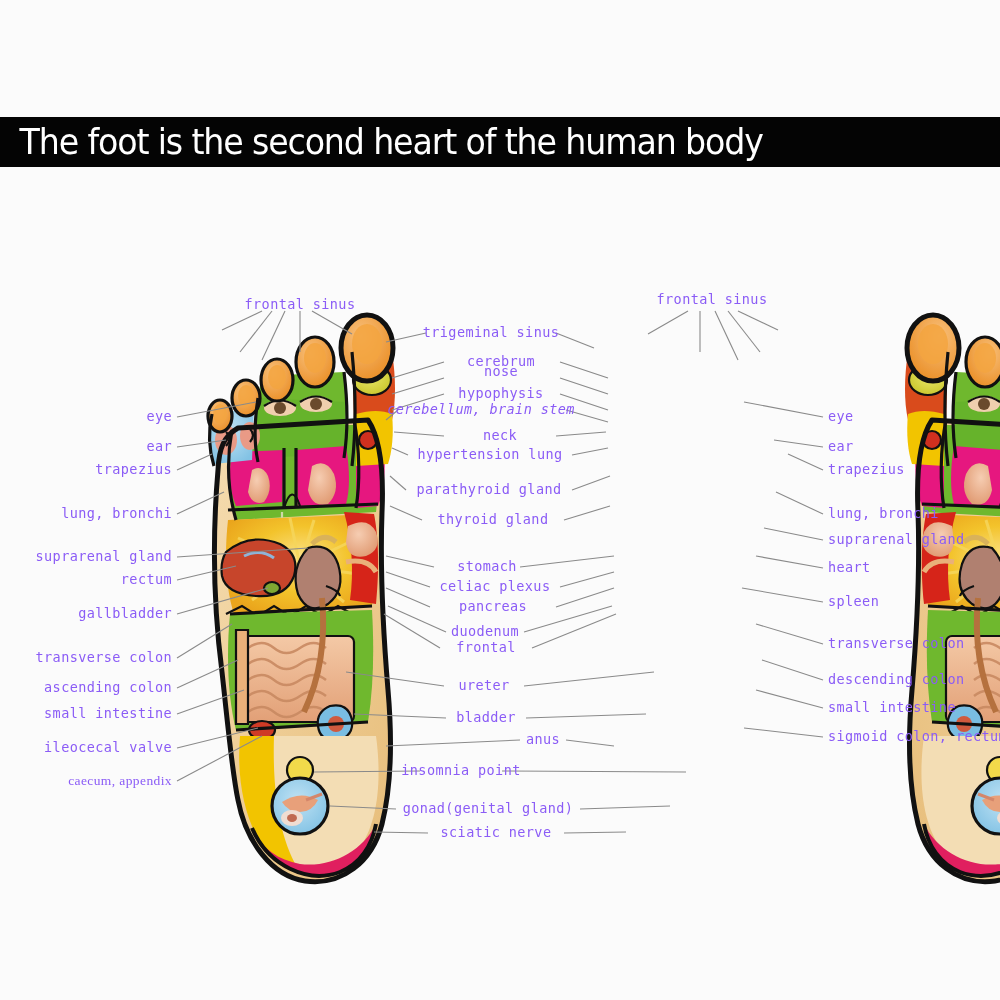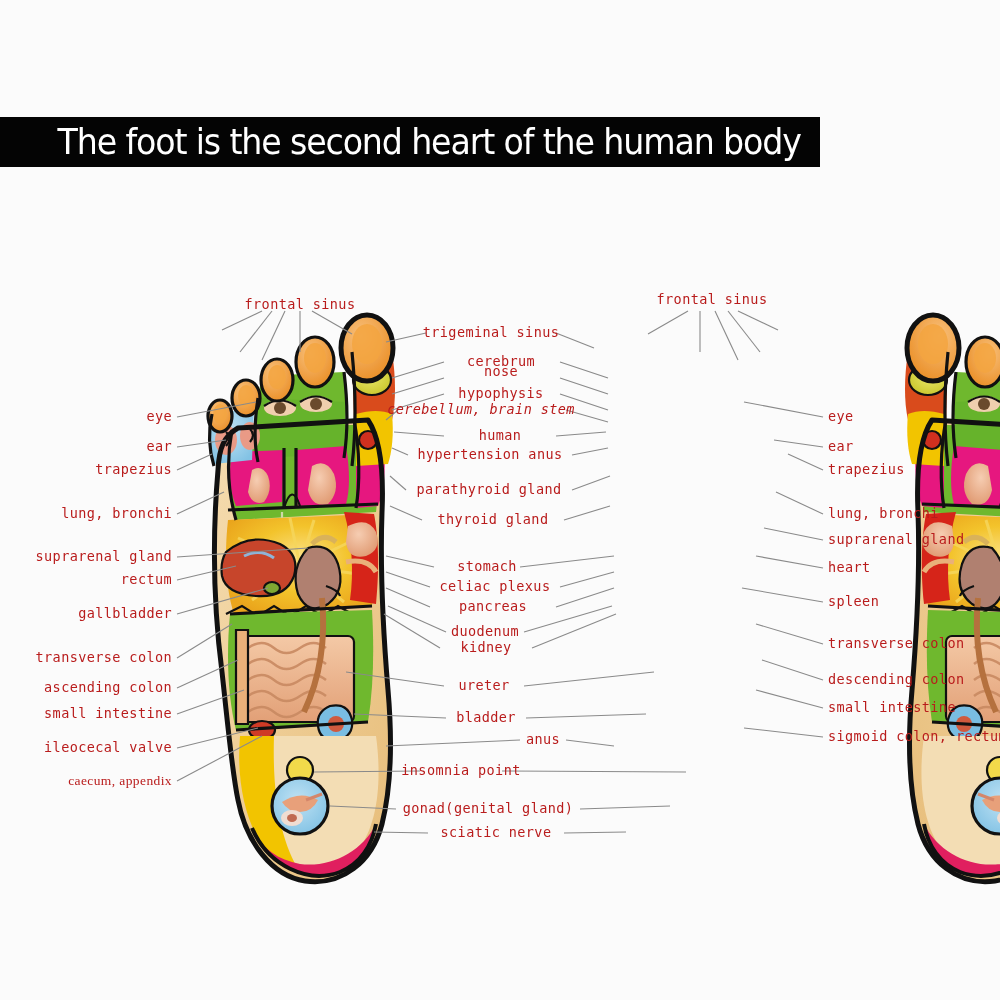--- a/index.html
+++ b/index.html
@@ -7,40 +7,40 @@
     width:1000px;height:1000px;
     background:#fbfbfb;
     font-family:"DejaVu Sans Mono","Liberation Mono",monospace;
     overflow:hidden;
     position:relative;
   }
   #page{position:relative;width:1000px;height:1000px;background:#fbfbfb;}
 
   
   .banner{
-    position:absolute;left:0;top:117px;width:820px;height:50px;
+    position:absolute;left:0;top:117px;width:1000px;height:50px;
     background:#040404;
-    display:flex;align-items:center;justify-content:flex-end;
+    display:flex;align-items:center;justify-content:flex-start;
   }
   .banner-text{
     color:#ffffff;
     font-family:"DejaVu Sans","Liberation Sans",sans-serif;
     font-size:35px;
     font-weight:400;
     letter-spacing:-1.2px;
     white-space:nowrap;
     transform:scaleX(0.95);
   }
 
   
   .lbl{
     position:absolute;
     font-family:"DejaVu Sans Mono","Liberation Mono",monospace;
     font-size:13.5px;
-    color:#b91c1c;
+    color:#8b5cf6;
     white-space:nowrap;
     letter-spacing:0.4px;
     line-height:1;
   }
   .lbl.r{transform:translateY(-50%);}            
   .lbl.l{transform:translateY(-50%);}            
   .lbl.c{transform:translate(-50%,-50%);}        
 
   
   svg.stage{position:absolute;left:0;top:0;width:1000px;height:1000px;}
@@ -363,29 +363,29 @@
   <div class="lbl r" style="right:828px;top:688px;">ascending colon</div>
   <div class="lbl r" style="right:828px;top:714px;">small intestine</div>
   <div class="lbl r" style="right:828px;top:748px;">ileocecal valve</div>
   <div class="lbl r" style="right:828px;top:781px;font-family:Liberation Serif, serif;">caecum, appendix</div>
 
   <div class="lbl c" style="left:491px;top:333px;">trigeminal sinus</div>
   <div class="lbl c" style="left:501px;top:362px;">cerebrum</div>
   <div class="lbl c" style="left:501px;top:372px;">nose</div>
   <div class="lbl c" style="left:501px;top:394px;">hypophysis</div>
   <div class="lbl c" style="left:481px;top:410px;font-style:italic;">cerebellum, brain stem</div>
-  <div class="lbl c" style="left:500px;top:436px;">human</div>
-  <div class="lbl c" style="left:490px;top:455px;">hypertension anus</div>
+  <div class="lbl c" style="left:500px;top:436px;">neck</div>
+  <div class="lbl c" style="left:490px;top:455px;">hypertension lung</div>
   <div class="lbl c" style="left:489px;top:490px;">parathyroid gland</div>
   <div class="lbl c" style="left:493px;top:520px;">thyroid gland</div>
   <div class="lbl c" style="left:487px;top:567px;">stomach</div>
   <div class="lbl c" style="left:495px;top:587px;">celiac plexus</div>
   <div class="lbl c" style="left:493px;top:607px;">pancreas</div>
   <div class="lbl c" style="left:485px;top:632px;">duodenum</div>
-  <div class="lbl c" style="left:486px;top:648px;">kidney</div>
+  <div class="lbl c" style="left:486px;top:648px;">frontal</div>
   <div class="lbl c" style="left:484px;top:686px;">ureter</div>
   <div class="lbl c" style="left:486px;top:718px;">bladder</div>
   <div class="lbl c" style="left:543px;top:740px;">anus</div>
   <div class="lbl c" style="left:461px;top:771px;">insomnia point</div>
   <div class="lbl c" style="left:488px;top:809px;">gonad(genital gland)</div>
   <div class="lbl c" style="left:496px;top:833px;">sciatic nerve</div>
 
   <div class="lbl l" style="left:828px;top:417px;">eye</div>
   <div class="lbl l" style="left:828px;top:447px;">ear</div>
   <div class="lbl l" style="left:828px;top:470px;">trapezius</div>

